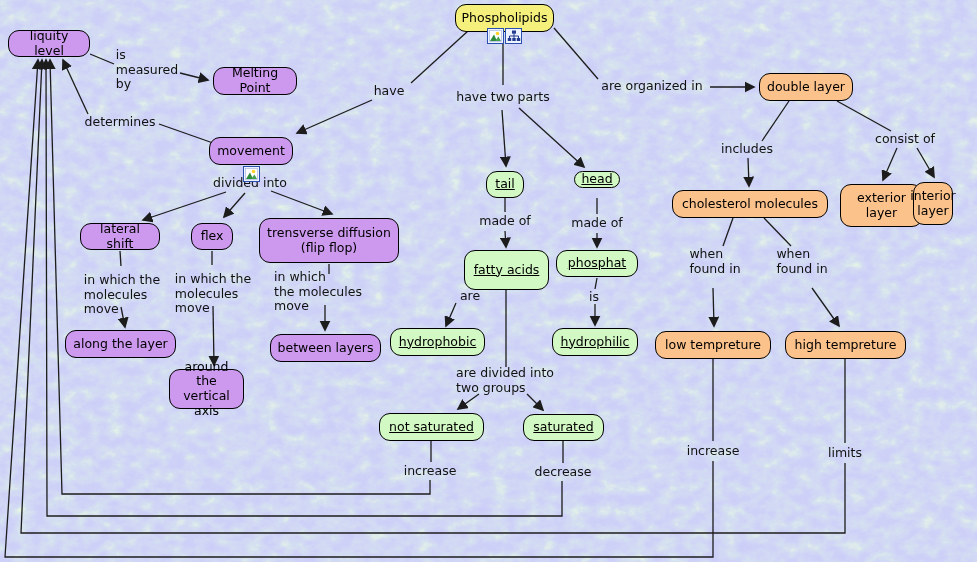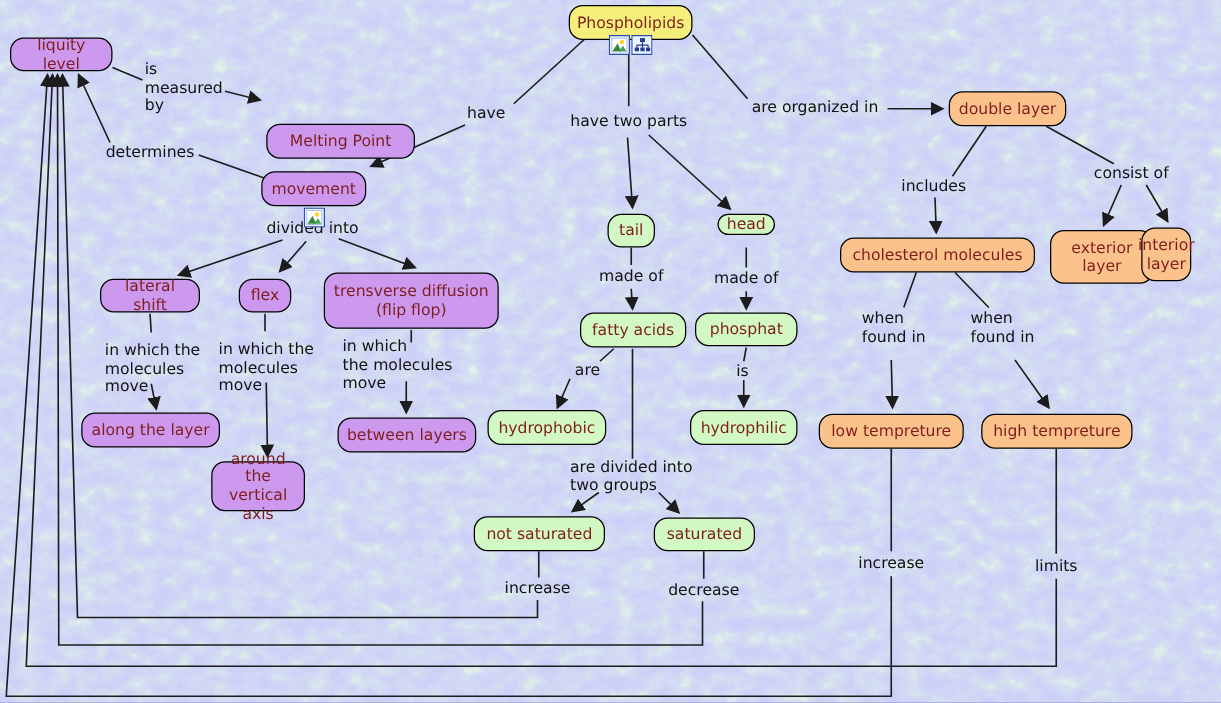--- a/index.html
+++ b/index.html
@@ -12,30 +12,30 @@
   .bg-svg{position:absolute;left:0;top:0;z-index:0;}
   .edge-svg{position:absolute;left:0;top:0;z-index:1;}
   .layer{position:absolute;left:0;top:0;width:100%;height:100%;z-index:2;pointer-events:none;}
   .node{
     position:absolute;
     box-sizing:border-box;
     border:1px solid #000;
     border-radius:11px;
     display:flex;align-items:center;justify-content:center;
     text-align:center;
-    font-size:12.5px;line-height:1.18;color:#7f1d1d;
+    font-size:12.5px;line-height:1.18;color:#000000;
     white-space:pre-line;
     padding:2px 6px;
     pointer-events:auto;
     cursor:default;
     box-shadow:0 0 0 0 transparent;
   }
   .node.topic{background:#f5f07c;}
   .node.purple{background:#cc99ee;}
-  .node.green{background:#d2f8c3;}
+  .node.green{background:#d2f8c3;text-decoration:underline;}
   .node.orange{background:#fcc28c;}
   .link-label{
     position:absolute;
     transform:translate(-50%,-50%);
     font-size:12.5px;line-height:1.17;color:#111;
     white-space:pre-line;
     pointer-events:auto;
     cursor:default;
   }
   .icon-box{
@@ -116,33 +116,33 @@
       <polyline points="812,288 839,326" fill="none" stroke="#1c1c1c" stroke-width="1.3" marker-end="url(#arrowhead)"></polyline>
       <polyline points="713,359 713,441" fill="none" stroke="#1c1c1c" stroke-width="1.3"></polyline>
       <polyline points="713,461 713,557 5,557 38,60" fill="none" stroke="#1c1c1c" stroke-width="1.3" marker-end="url(#arrowhead)"></polyline>
       <polyline points="845,359 845,443" fill="none" stroke="#1c1c1c" stroke-width="1.3"></polyline>
       <polyline points="845,463 845,533 21,533 42,60" fill="none" stroke="#1c1c1c" stroke-width="1.3" marker-end="url(#arrowhead)"></polyline>
     </svg>
 
   <div class="layer" id="node-layer">
       <div class="node topic" style="left: 455px; top: 4px; width: 99px; height: 28px;">Phospholipids</div>
       <div class="node purple" style="left: 8px; top: 30px; width: 82px; height: 27px;">liquity level</div>
-      <div class="node purple" style="left: 213px; top: 67px; width: 119px; height: 28px; margin-top: 32px;">Melting Point</div>
+      <div class="node purple" style="left: 213px; top: 67px; width: 84px; height: 28px;">Melting Point</div>
       <div class="node purple" style="left: 209px; top: 137px; width: 84px; height: 28px;">movement</div>
       <div class="node purple" style="left: 80px; top: 223px; width: 80px; height: 27px;">lateral shift</div>
       <div class="node purple" style="left: 191px; top: 223px; width: 42px; height: 27px;">flex</div>
       <div class="node purple" style="left: 259px; top: 218px; width: 140px; height: 45px;">trensverse diffusion
 (flip flop)</div>
       <div class="node purple" style="left: 65px; top: 330px; width: 111px; height: 28px;">along the layer</div>
       <div class="node purple" style="left: 169px; top: 369px; width: 75px; height: 40px;">around the
 vertical axis</div>
       <div class="node purple" style="left: 270px; top: 334px; width: 111px; height: 28px;">between layers</div>
       <div class="node green" style="left: 486px; top: 171px; width: 38px; height: 27px;">tail</div>
       <div class="node green" style="left: 574px; top: 171px; width: 46px; height: 17px;">head</div>
-      <div class="node green" style="left: 464px; top: 250px; width: 85px; height: 28px; text-align: right;">fatty acids</div>
+      <div class="node green" style="left: 464px; top: 250px; width: 85px; height: 40px; text-align: right;">fatty acids</div>
       <div class="node green" style="left: 556px; top: 250px; width: 82px; height: 27px;">phosphat</div>
       <div class="node green" style="left: 390px; top: 328px; width: 95px; height: 28px;">hydrophobic</div>
       <div class="node green" style="left: 552px; top: 328px; width: 86px; height: 28px;">hydrophilic</div>
       <div class="node green" style="left: 379px; top: 413px; width: 105px; height: 28px;">not saturated</div>
       <div class="node green" style="left: 523px; top: 414px; width: 81px; height: 27px;">saturated</div>
       <div class="node orange" style="left: 759px; top: 73px; width: 94px; height: 28px;">double layer</div>
       <div class="node orange" style="left: 672px; top: 190px; width: 156px; height: 28px;">cholesterol molecules</div>
       <div class="node orange" style="left: 840px; top: 184px; width: 83px; height: 43px;">exterior
 layer</div>
       <div class="node orange" style="left: 913px; top: 182px; width: 40px; height: 43px;">interior

